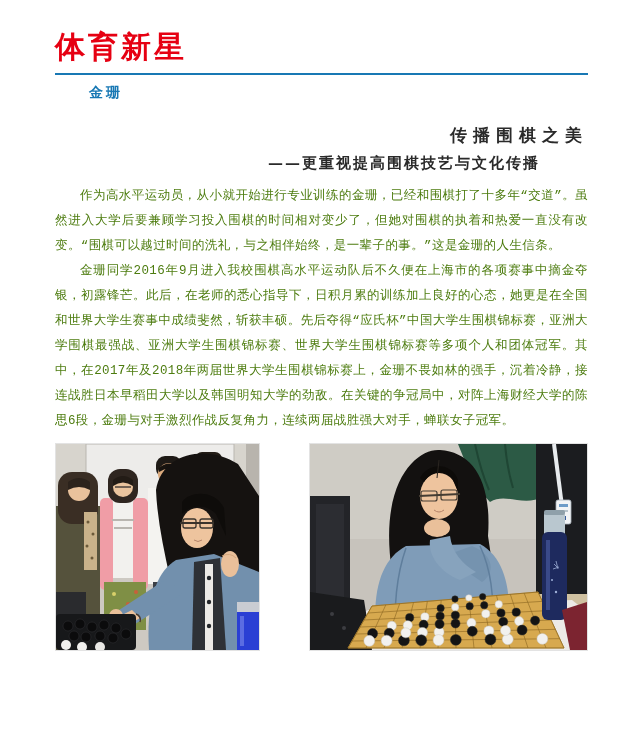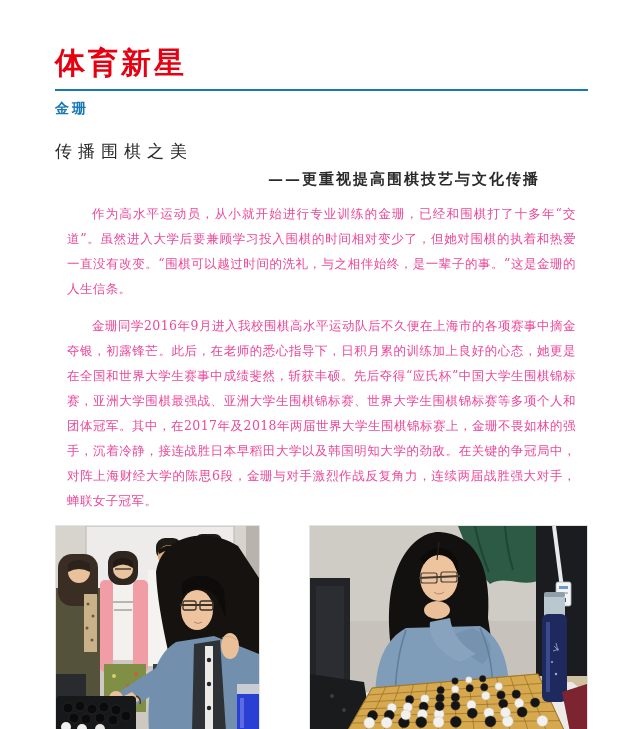--- a/index.html
+++ b/index.html
@@ -1,21 +1,21 @@
 <!DOCTYPE html>
 <html><head>
 <meta charset="utf-8">
 <style>
   html,body{margin:0;padding:0;background:#ffffff;}
   .page{
     position:relative;
     width:639px;height:729px;
     background:#ffffff;
     box-sizing:border-box;
-    padding:44px 51px 0 55px;
+    padding:28px 51px 0 55px;
     font-family:"DejaVu Serif","Liberation Serif",serif;
     overflow:hidden;
   }
   .section-title{
     font-family:"DejaVu Sans","Liberation Sans",sans-serif;
     font-weight:bold;
     font-size:30px;
     line-height:38px;
     color:#e60012;
     letter-spacing:3px;
@@ -25,47 +25,49 @@
     background:#1878b4;
     margin-top:7px;
   }
   .byline{
     font-family:"DejaVu Sans","Liberation Sans",sans-serif;
     font-weight:bold;
     font-size:14px;
     color:#1878b4;
     letter-spacing:3px;
     margin-top:9px;
+    margin-left:34px;
   }
   .art-title{
-    text-align:left;
+    text-align:right;
     font-size:17px;
-    font-weight:normal;
+    font-weight:bold;
     color:#2a2a2a;
     letter-spacing:6px;
     margin-top:22px;
   }
   .art-subtitle{
     text-align:right;
     padding-right:48px;
     font-size:15px;
     font-weight:bold;
     color:#2a2a2a;
     letter-spacing:2px;
     margin-top:7px;
   }
   .body-text{margin-top:11px;}
   .body-text p{
-    margin:12px;
+    margin:0;
     text-indent:2em;
     font-size:12.5px;
     line-height:25px;
     letter-spacing:0.4px;
-    color:#ec4899;
+    color:#4d7c0f;
     text-align:justify;
+    font-family:Liberation Mono, monospace;
   }
   .photos{
     display:flex;
     margin-top:9px;
   }
   .photo{
     height:208px;
     border:1px solid #e3e3e3;
     box-sizing:border-box;
     overflow:hidden;

